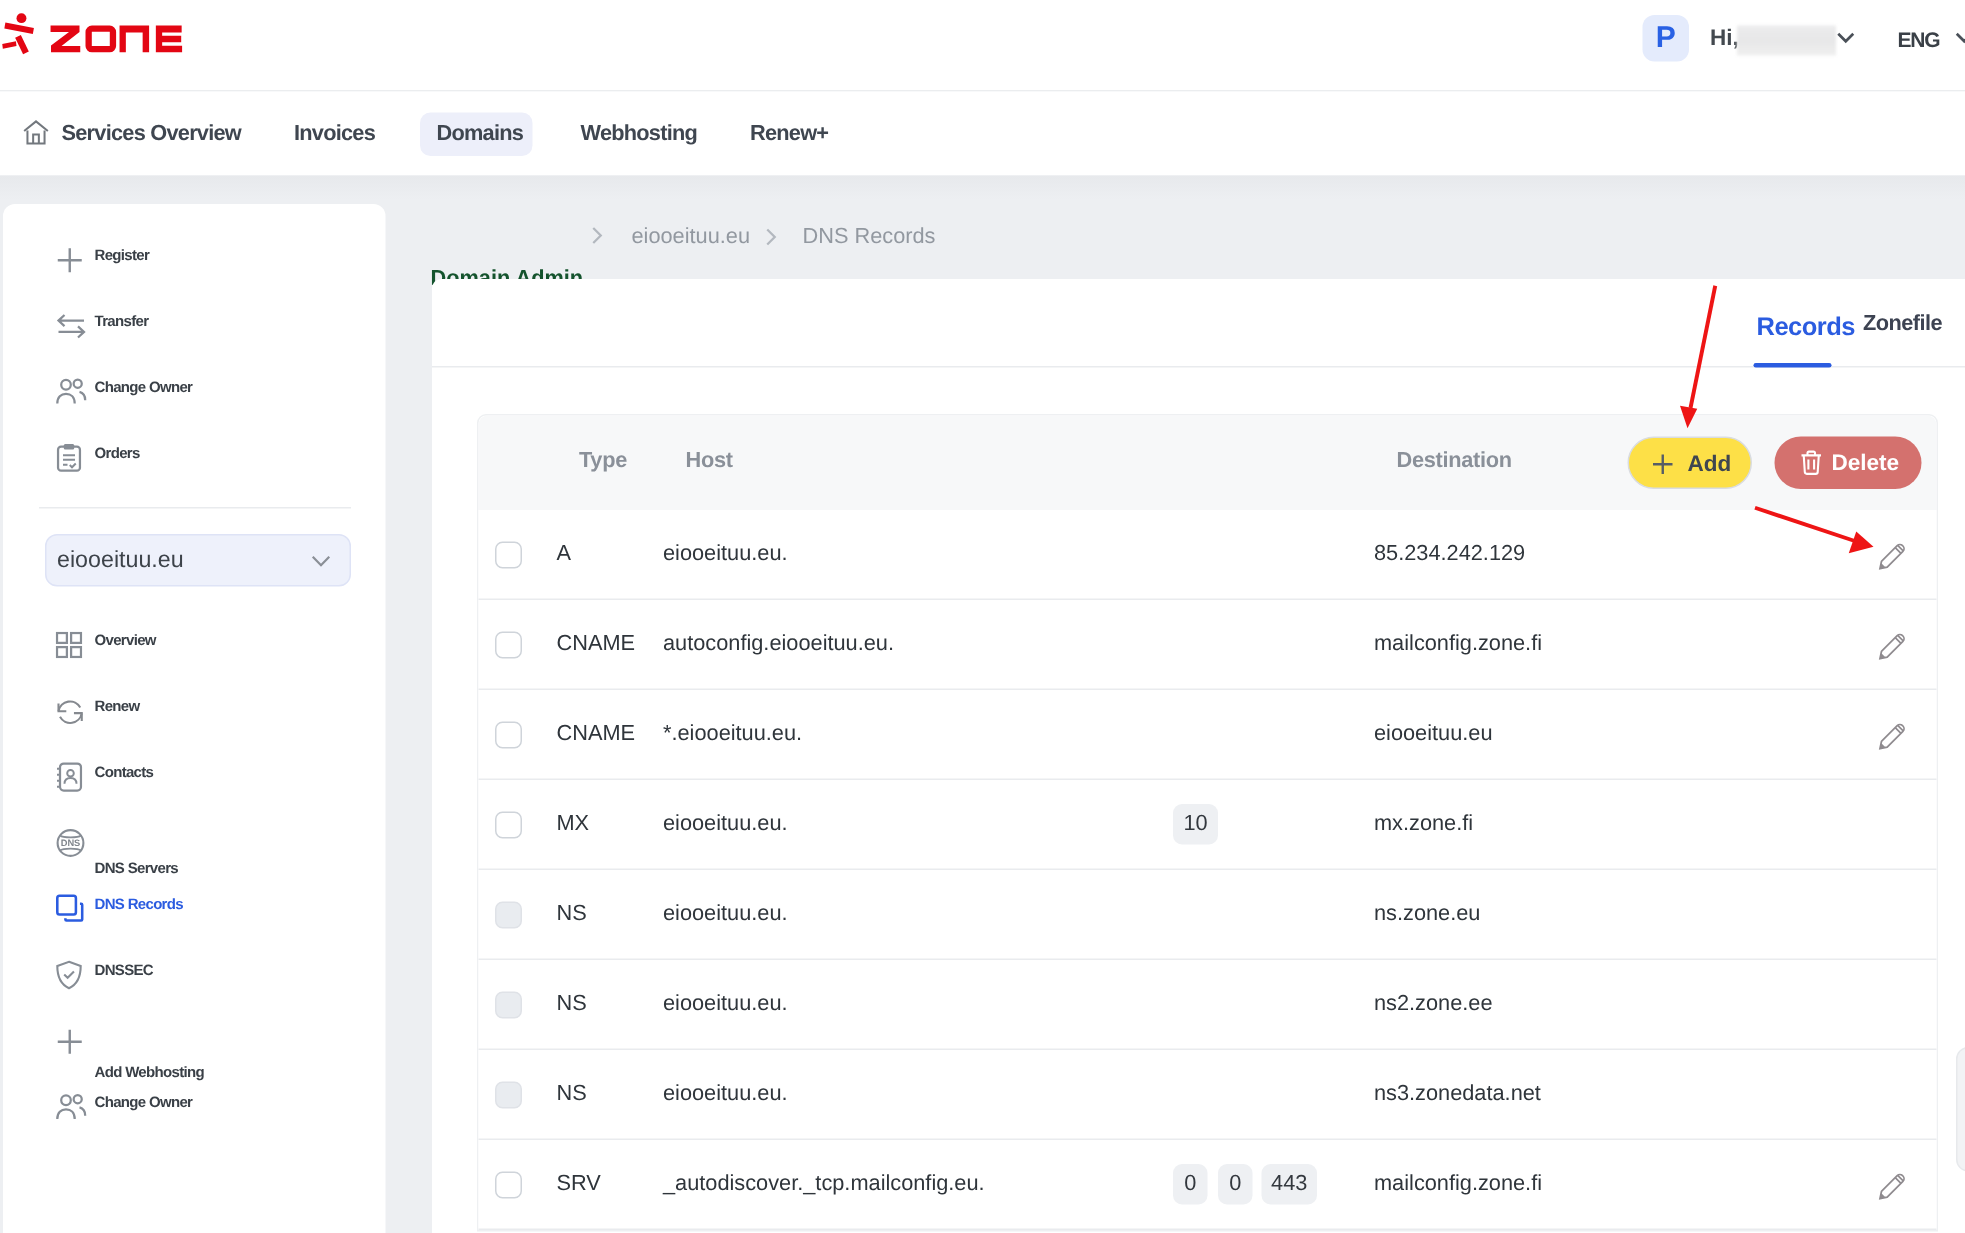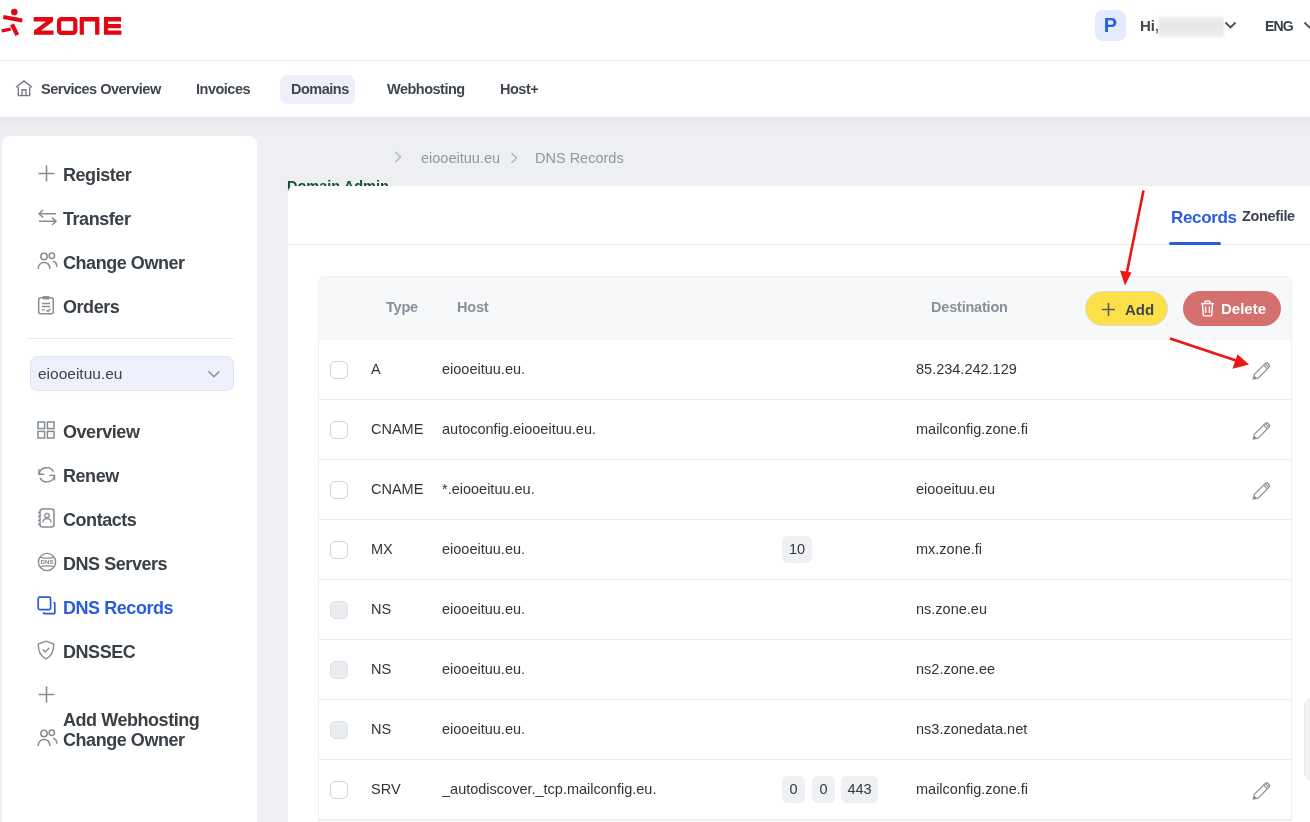--- a/index.html
+++ b/index.html
@@ -19,21 +19,21 @@
   .avatar { left:1095px; top:10px; width:31px; height:31px; background:#e4ebfc; border-radius:8px;
     color:#2961e4; font-size:20px; font-weight:700; text-align:center; line-height:30px; }
   .hitxt { left:1140px; top:17px; font-size:15px; font-weight:600; color:#43494f; }
   .blurname { left:1158px; top:17px; width:66px; height:20px;
     background:linear-gradient(180deg, #ececed, #e7e7e8 50%, #efefef);
     filter:blur(1.2px); }
   .engtxt { left:1265px; top:18px; font-size:14px; font-weight:700; color:#3a4047; letter-spacing:-0.8px; }
 
   
   .sidebar { left:2px; top:136px; width:255px; height:690px; background:#fff; border-radius:8px 8px 0 0; }
-  .sideitem { position:absolute; left:61px; font-size:18px; font-weight:700; color:#3a4047; letter-spacing:-0.45px; }
+  .sideitem { position:absolute; left:61px; font-size:10px; font-weight:700; color:#3a4047; letter-spacing:-0.45px; }
   .sideitem.active { color:#2b5ce0; }
   .sideicon { position:absolute; left:35px; }
   .sidediv { position:absolute; left:24px; top:202px; width:208px; height:1px; background:#e9ebee; }
   .domdrop { position:absolute; left:28px; top:220px; width:204px; height:35px; background:#eef1fb;
     border:1px solid #dee3f6; border-radius:8px; font-size:15.5px; color:#3d434a; line-height:33px;
     padding-left:7px; }
   .maincard { left:288px; top:186px; width:1034px; height:636px; background:#fff; border-radius:6px 0 0 0; }
   .cardhead { position:absolute; left:0; top:0; width:100%; height:59px; border-bottom:1px solid #e9ebee; }
   .cardtitle { position:absolute; left:30px; top:15px; font-size:22px; font-weight:500; color:#32373d; letter-spacing:-0.2px; }
   .tab-rec { position:absolute; left:883px; top:22px; font-size:17px; font-weight:700; color:#2b5ce0; letter-spacing:-0.35px; }
@@ -100,21 +100,21 @@
       <path d="M1.1 8.3 L9 1.9 L16.9 8.3"></path>
       <path d="M3.3 8.0 V16.6 H14.7 V8.0"></path>
       <path d="M7.1 16.6 V10.7 H10.9 V16.6"></path>
     </g>
   </svg>
   <div class="navitem" style="left:41px;">Services Overview</div>
   <div class="navitem" style="left:196px;">Invoices</div>
   <div class="dompill"></div>
   <div class="navitem" style="left:291px;">Domains</div>
   <div class="navitem" style="left:387px;">Webhosting</div>
-  <div class="navitem" style="left:500px;">Host+</div>
+  <div class="navitem" style="left:500px;">Renew+</div>
 
   <div class="abs sidebar">
     <svg class="sideicon" style="top:28px;" width="19" height="19" viewBox="0 0 19 19">
       <path d="M9.5 1.5 V17.5 M1.5 9.5 H17.5" stroke="#878d95" stroke-width="1.6" fill="none"></path>
     </svg>
     <div class="sideitem" style="top:29px;">Register</div>
     <svg class="sideicon" style="top:73px;" width="21" height="17" viewBox="0 0 21 17">
       <path d="M6 1 L2 4.7 L6 8.4 M2 4.7 H19" fill="none" stroke="#878d95" stroke-width="1.5"></path>
       <path d="M15 8.6 L19 12.3 L15 16 M19 12.3 H2" fill="none" stroke="#878d95" stroke-width="1.5"></path>
     </svg>
@@ -162,21 +162,21 @@
       <path d="M1 4.5 H3 M1 8.5 H3 M1 12.5 H3 M1 16.5 H3" stroke="#878d95" stroke-width="1.3"></path>
       <circle cx="10" cy="7.5" r="2.2" fill="none" stroke="#878d95" stroke-width="1.3"></circle>
       <path d="M6 14.5 C6 11.8 7.7 10.7 10 10.7 C12.3 10.7 14 11.8 14 14.5" fill="none" stroke="#878d95" stroke-width="1.3"></path>
     </svg>
     <div class="sideitem" style="top:374px;">Contacts</div>
     <svg class="sideicon" style="top:416px;" width="20" height="20" viewBox="0 0 20 20">
       <circle cx="10" cy="10" r="8.6" fill="none" stroke="#878d95" stroke-width="1.4"></circle>
       <path d="M3 5 C5 6.6 15 6.6 17 5 M3 15 C5 13.4 15 13.4 17 15" fill="none" stroke="#878d95" stroke-width="1.2"></path>
       <text x="10" y="12.2" text-anchor="middle" font-family="Liberation Sans" font-size="6.2" font-weight="700" fill="#81868d">DNS</text>
     </svg>
-    <div class="sideitem" style="top:418px;">DNS Servers</div>
+    <div class="sideitem" style="top:438px;">DNS Servers</div>
     <svg class="sideicon" style="top:460px;" width="19" height="19" viewBox="0 0 19 19">
       <rect x="1.2" y="1.2" width="12.4" height="12.4" rx="1.5" fill="none" stroke="#2b5ce0" stroke-width="1.7"></rect>
       <path d="M16.3 6.5 L17.1 6.5 A0.7 0.7 0 0 1 17.8 7.2 L17.8 17 A0.7 0.7 0 0 1 17.1 17.7 L7.3 17.7 A0.7 0.7 0 0 1 6.6 17 L6.6 16.2" fill="none" stroke="#2b5ce0" stroke-width="1.7"></path>
     </svg>
     <div class="sideitem active" style="top:462px;">DNS Records</div>
     <svg class="sideicon" style="top:504px;" width="18" height="20" viewBox="0 0 18 20">
       <path d="M9 1.2 L16.8 4 C16.8 11 14.6 16.2 9 18.8 C3.4 16.2 1.2 11 1.2 4 Z" fill="none" stroke="#878d95" stroke-width="1.4"></path>
       <path d="M5.8 9.6 L8.1 11.9 L12.3 7.7" fill="none" stroke="#878d95" stroke-width="1.4"></path>
     </svg>
     <div class="sideitem" style="top:506px;">DNSSEC</div>

